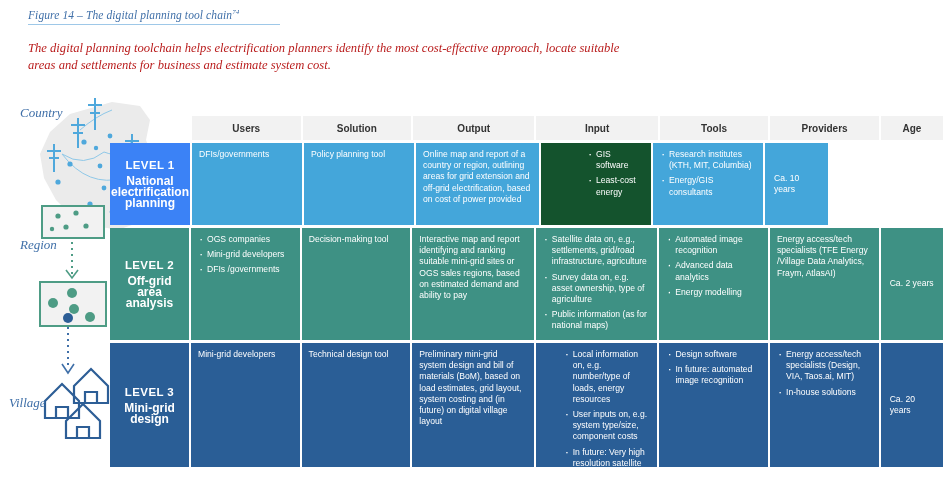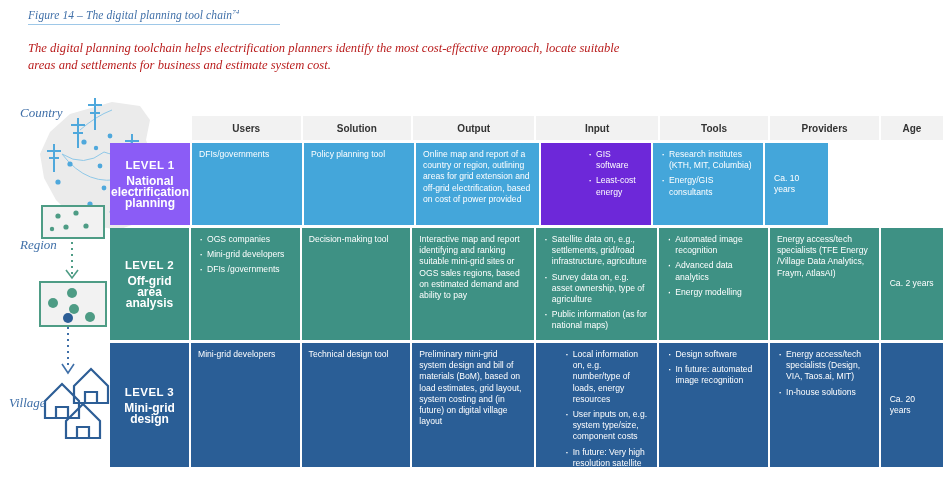--- a/index.html
+++ b/index.html
@@ -270,36 +270,36 @@
       <div class="th" style="width: 110px;">Users</div>
       <div class="th" style="width: 110px;">Solution</div>
       <div class="th" style="width: 123px;">Output</div>
       <div class="th" style="width: 123px;">Input</div>
       <div class="th" style="width: 110px;">Tools</div>
       <div class="th" style="width: 110px;">Providers</div>
       <div class="th" style="width: 63px;">Age</div>
     </div>
   <div id="table-body">
       <div class="trow" style="height: 82px;">
-        <div class="level-cell" style="background: #8b5cf6;">
+        <div class="level-cell" style="background: #3b82f6;">
           <div class="level-name">LEVEL 1</div>
           <div class="level-sub" style="white-space: pre-line;">National
 electrification
 planning</div>
         </div>
         <div class="td" style="width: 110px; background: rgb(68, 166, 218);">
           <div class="plain">DFIs/governments</div>
         </div>
         <div class="td" style="width: 110px; background: rgb(68, 166, 218);">
           <div class="plain">Policy planning tool</div>
         </div>
         <div class="td" style="width: 123px; background: rgb(68, 166, 218);">
           <div class="plain">Online map and report of a country or region, outlining areas for grid extension and off-grid electrification, based on cost of power provided</div>
         </div>
-        <div class="td" style="width: 110px; background: #6d28d9; padding-left: 46px;">
+        <div class="td" style="width: 110px; background: #14532d; padding-left: 46px;">
           <ul>
             <li>GIS software</li>
             <li>Least-cost energy</li>
           </ul>
         </div>
         <div class="td" style="width: 110px; background: rgb(68, 166, 218);">
           <ul>
             <li>Research institutes (KTH, MIT, Columbia)</li>
             <li>Energy/GIS consultants</li>
           </ul>

